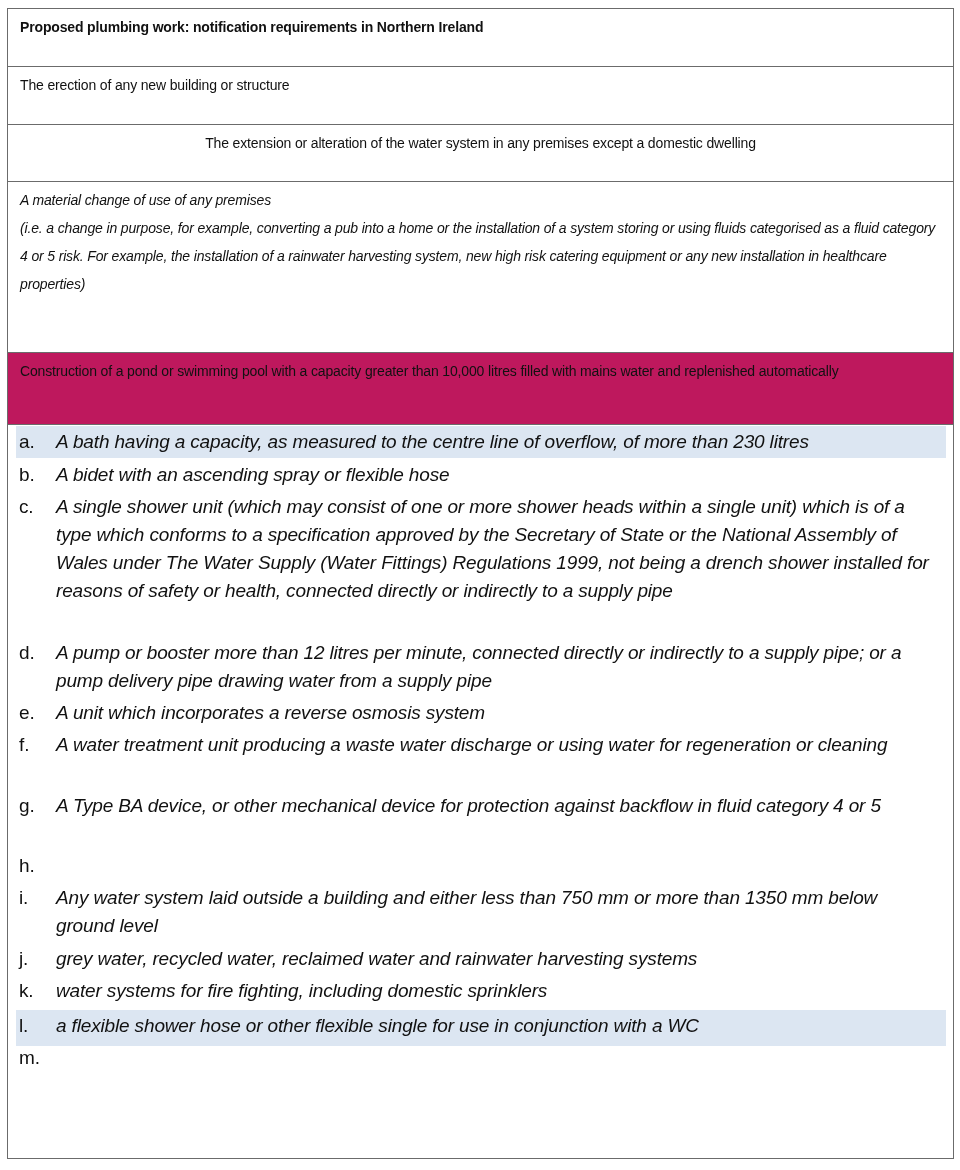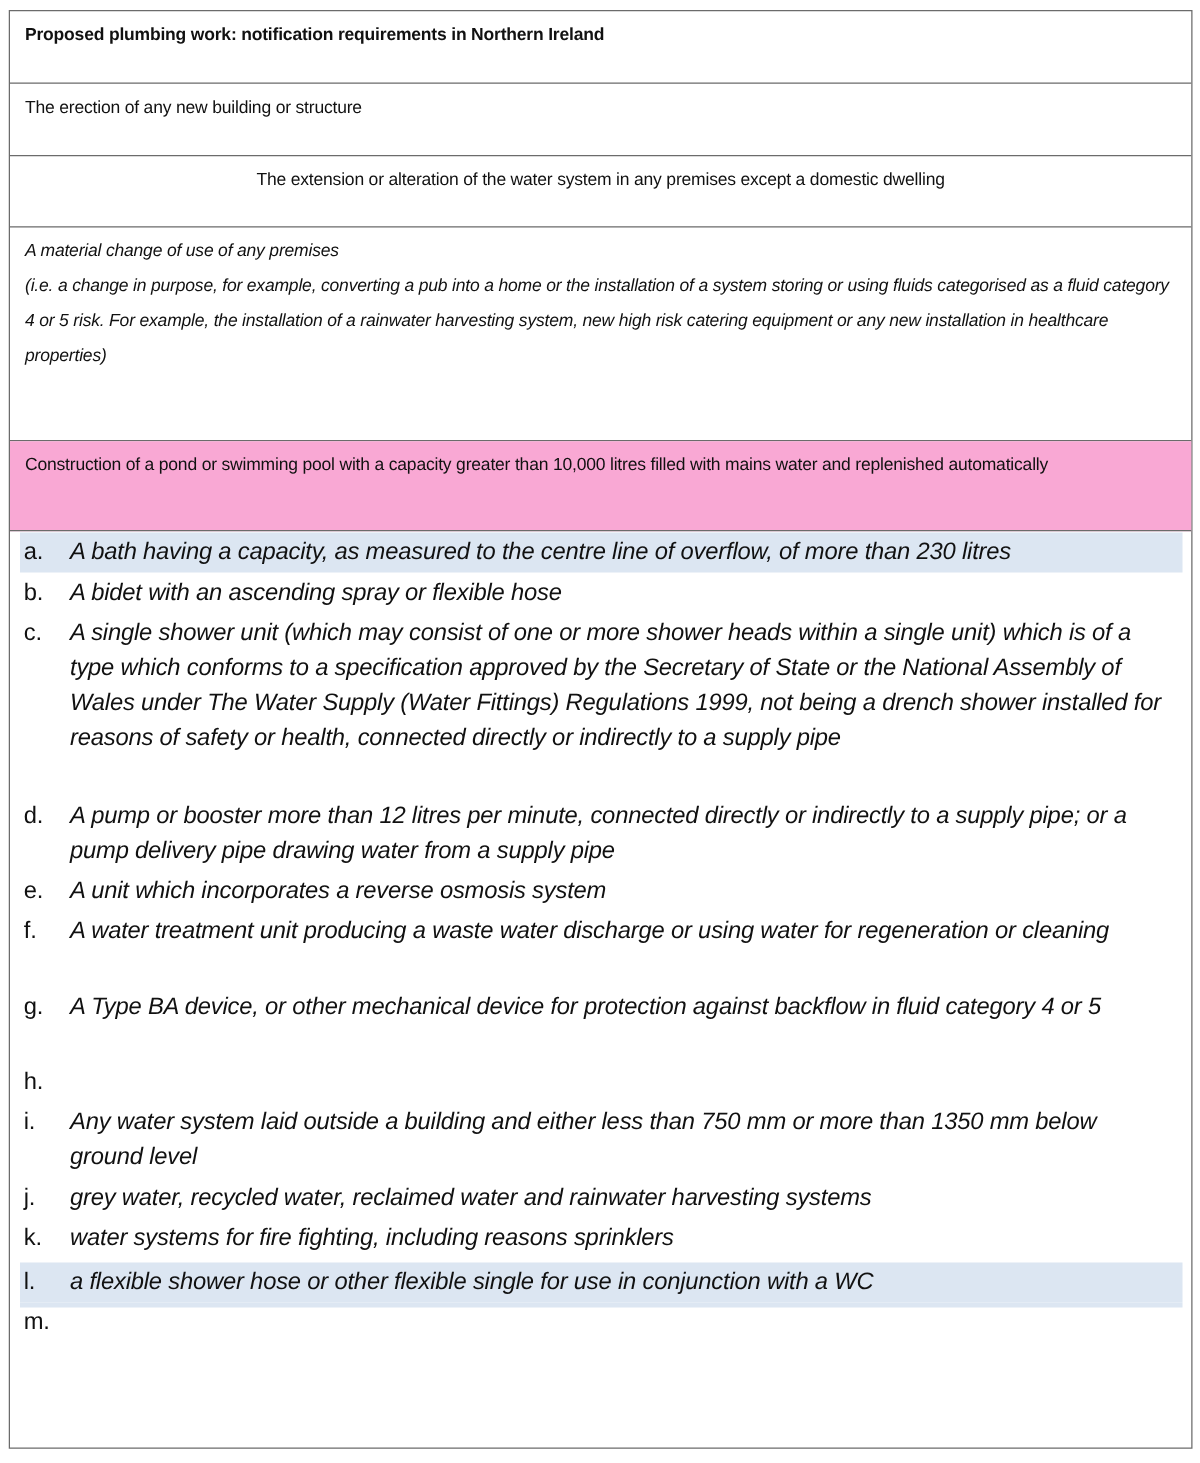--- a/index.html
+++ b/index.html
@@ -13,21 +13,21 @@
       border: 1px solid #6b6b6b; box-sizing: border-box;
     }
     .row {
       position: absolute; left: 0; right: 0;
       border-bottom: 1px solid #6b6b6b; box-sizing: border-box;
       padding: 4px 12px 0 12px;
       font-size: 14px; line-height: 28px;
       letter-spacing: -0.15px;
     }
     .row.title { font-weight: bold; }
-    .row.hl { background: #f9a8d4; }
+    .row.hl { background: #be185d; }
     .list { position: absolute; left: 0; right: 0; top: 416px; bottom: 0; }
     .item {
       position: absolute; left: 8px; right: 7px;
       font-size: 19px; line-height: 28px; letter-spacing: -0.15px;
       padding: 2px 0 2px 0;
     }
     .item.hl { background: #DCE6F2; }
     .item .lbl {
       position: absolute; left: 3px; top: 2px; width: 36px;
     }
@@ -90,21 +90,21 @@
     <div class="item" style="top:457px;">
       <span class="lbl">i.</span>
       <span class="txt">Any water system laid outside a building and either less than 750 mm or more than 1350 mm below ground level</span>
     </div>
     <div class="item" style="top:518px;">
       <span class="lbl">j.</span>
       <span class="txt">grey water, recycled water, reclaimed water and rainwater harvesting systems</span>
     </div>
     <div class="item" style="top:550px;">
       <span class="lbl">k.</span>
-      <span class="txt">water systems for fire fighting, including reasons sprinklers</span>
+      <span class="txt">water systems for fire fighting, including domestic sprinklers</span>
     </div>
     <div class="item hl" style="top:585px;">
       <span class="lbl">l.</span>
       <span class="txt">a flexible shower hose or other flexible single for use in conjunction with a WC</span>
     </div>
     <div class="item hl" style="top:617px;">
       <span class="lbl">m.</span>
     </div>
   </div>
 </div>

